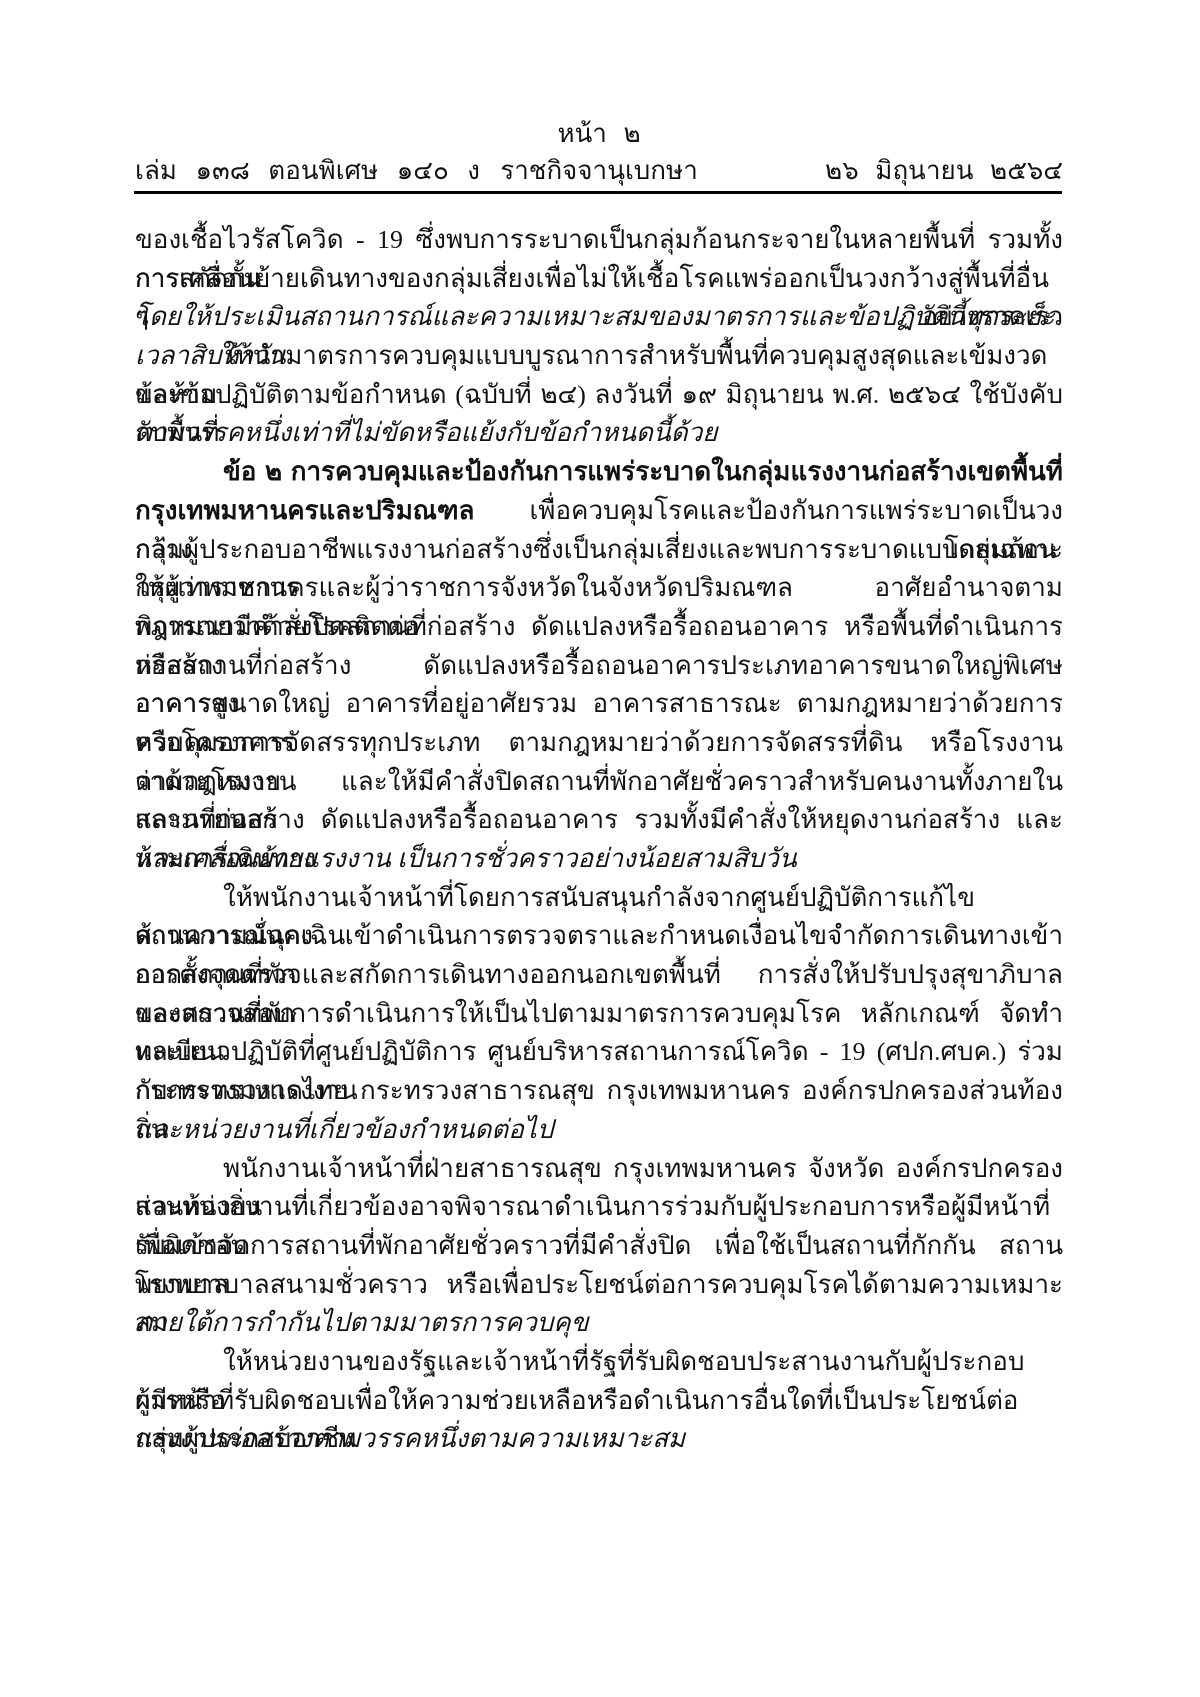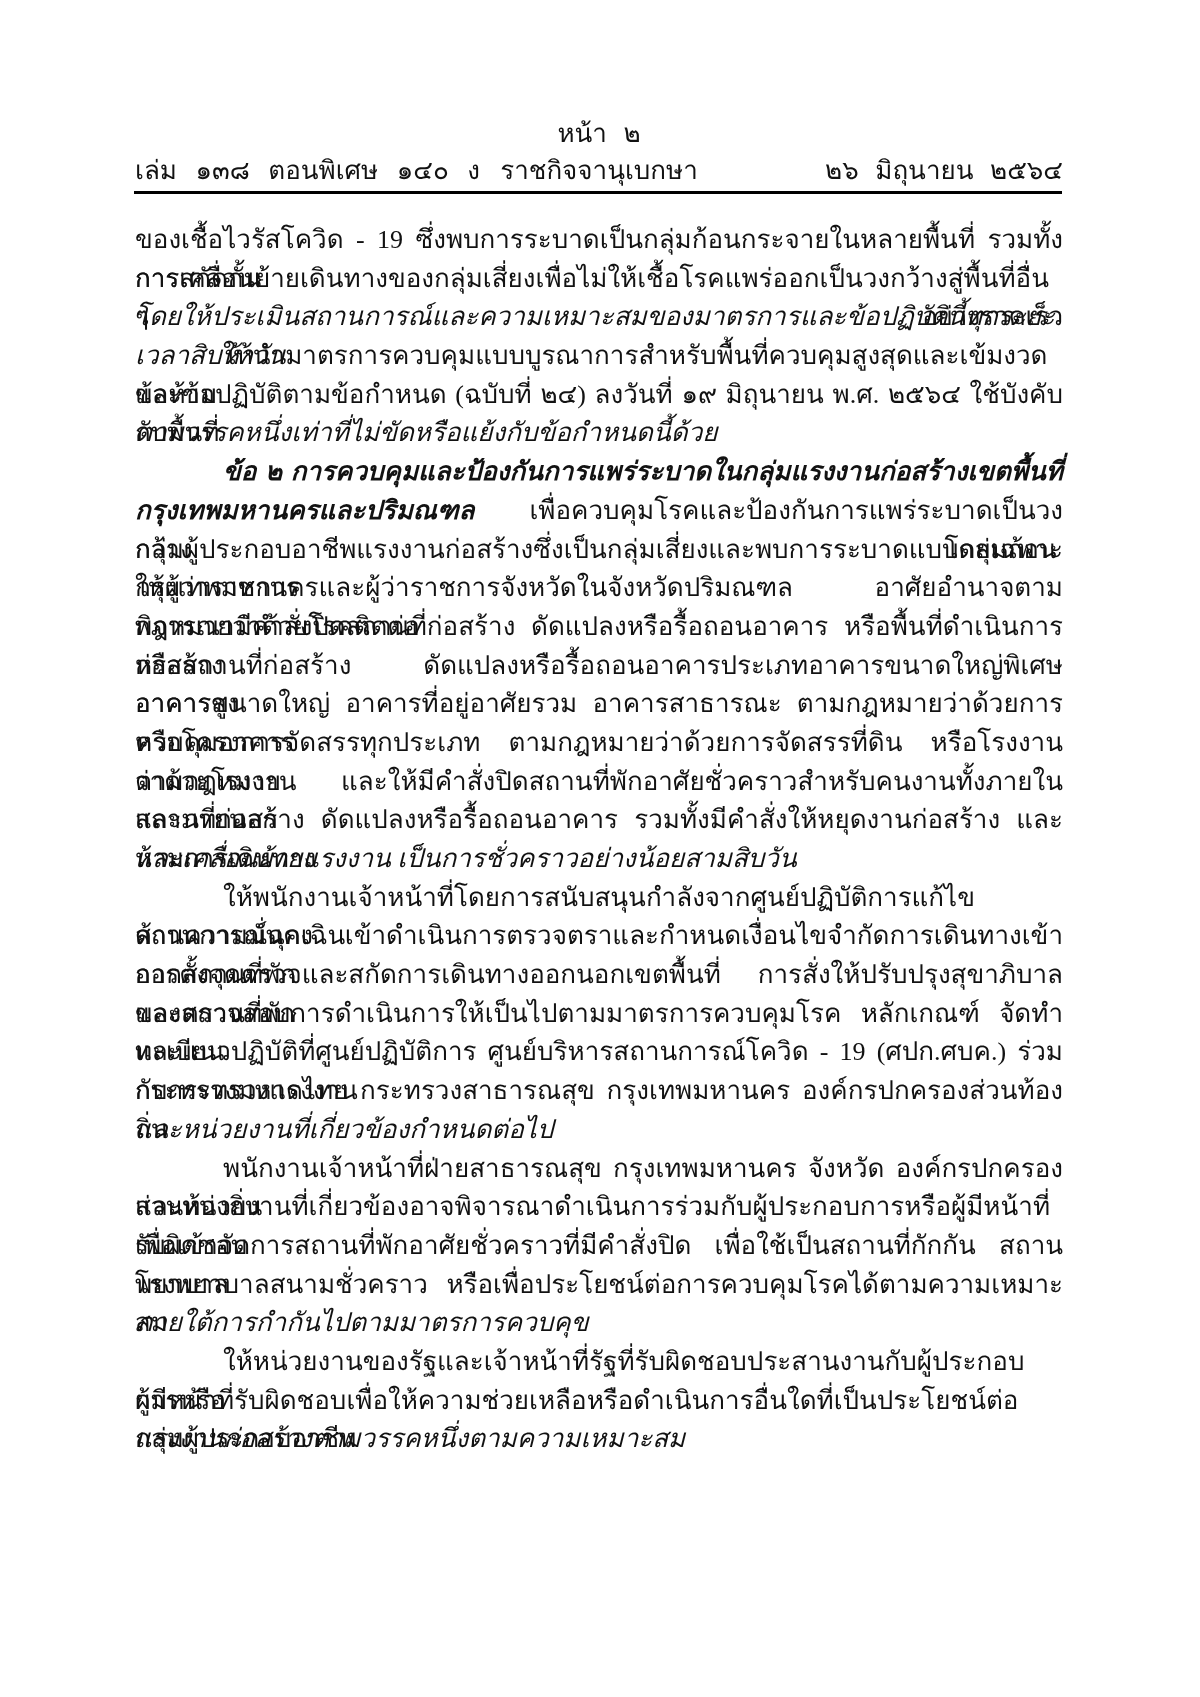--- a/index.html
+++ b/index.html
@@ -72,21 +72,21 @@
     text-justify: inter-word;
     overflow: visible;
     white-space: normal;
   }
   .line.last {
     text-align: left;
     text-align-last: auto;
     font-style: italic;
   }
   .line.indent { text-indent: 88px; }
-  .bold { font-weight: 700; font-style: italic; }
+  .bold { font-weight: 700; }
 </style>
 </head>
 <body style="color: rgb(18, 18, 18); background: rgb(255, 255, 255);">
 
 <div class="page">
 
   <div class="page-no">หน้า ๒</div>
 
   <div class="header-row">
     <span class="vol">เล่ม ๑๓๘ ตอนพิเศษ ๑๔๐ ง</span>

